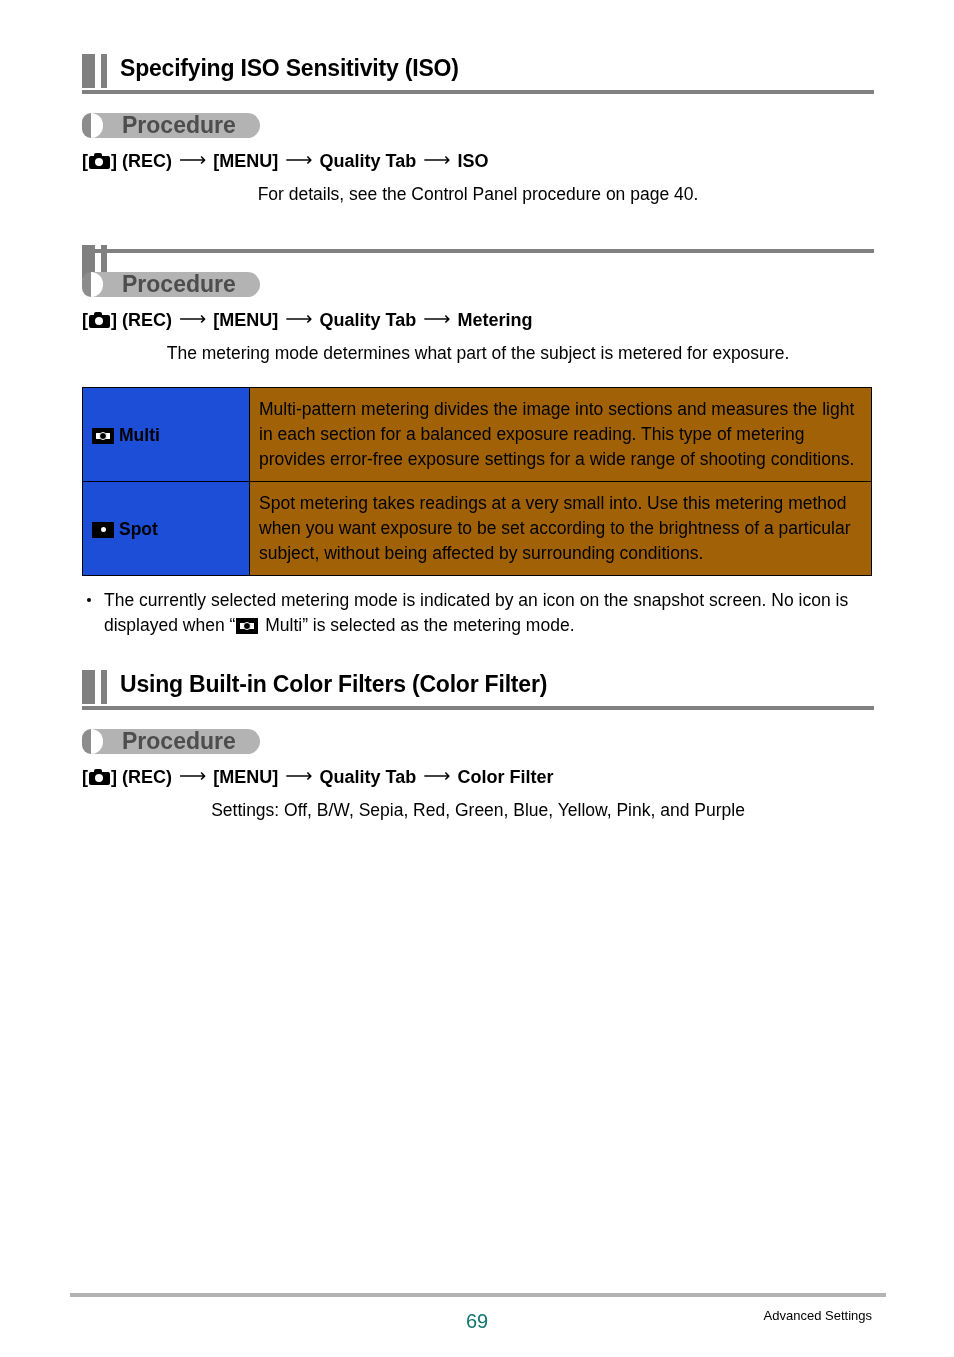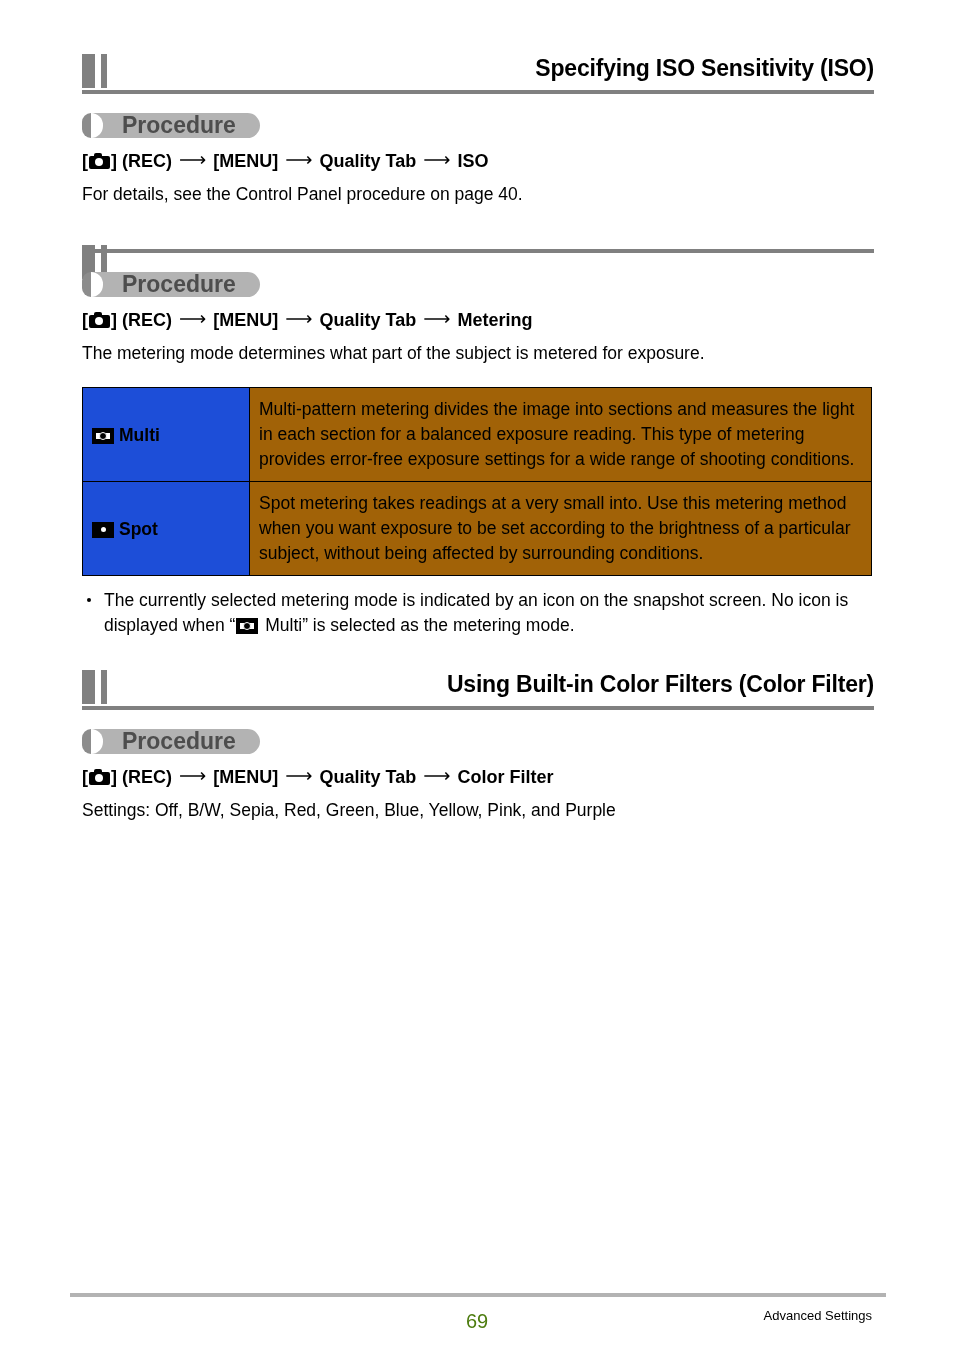--- a/index.html
+++ b/index.html
@@ -49,21 +49,20 @@
     height: 34px;
     background: #808080;
   }
   .section-head .title {
     font-size: 23px;
     font-weight: bold;
     line-height: 32px;
     letter-spacing: -0.2px;
     color: #000000;
     white-space: nowrap;
-    text-align: right;
   }
 
   
   .procedure {
     position: relative;
     display: inline-block;
     margin-top: 19px;
     height: 25px;
     background: #b3b3b3;
     border-radius: 13px;
@@ -145,20 +144,21 @@
     width: 8px;
     height: 8px;
     background: #fff;
     border-radius: 50%;
   }
 
   .body-text {
     margin-top: 9px;
     font-size: 17.5px;
     line-height: 25px;
+    text-align: center;
   }
 
   
   table.metering {
     margin-top: 21px;
     border-collapse: collapse;
     width: 790px;
     table-layout: fixed;
   }
   table.metering td {
@@ -292,21 +292,21 @@
     height: 4px;
     background: #b3b3b3;
   }
   .footer-page {
     position: absolute;
     left: 0;
     top: 1310px;
     width: 954px;
     text-align: center;
     font-size: 20px;
-    color: #4d7c0f;
+    color: #0f766e;
   }
   .footer-chapter {
     position: absolute;
     right: 82px;
     top: 1308px;
     font-size: 13px;
     color: #000;
   }
 </style>
 </head>

